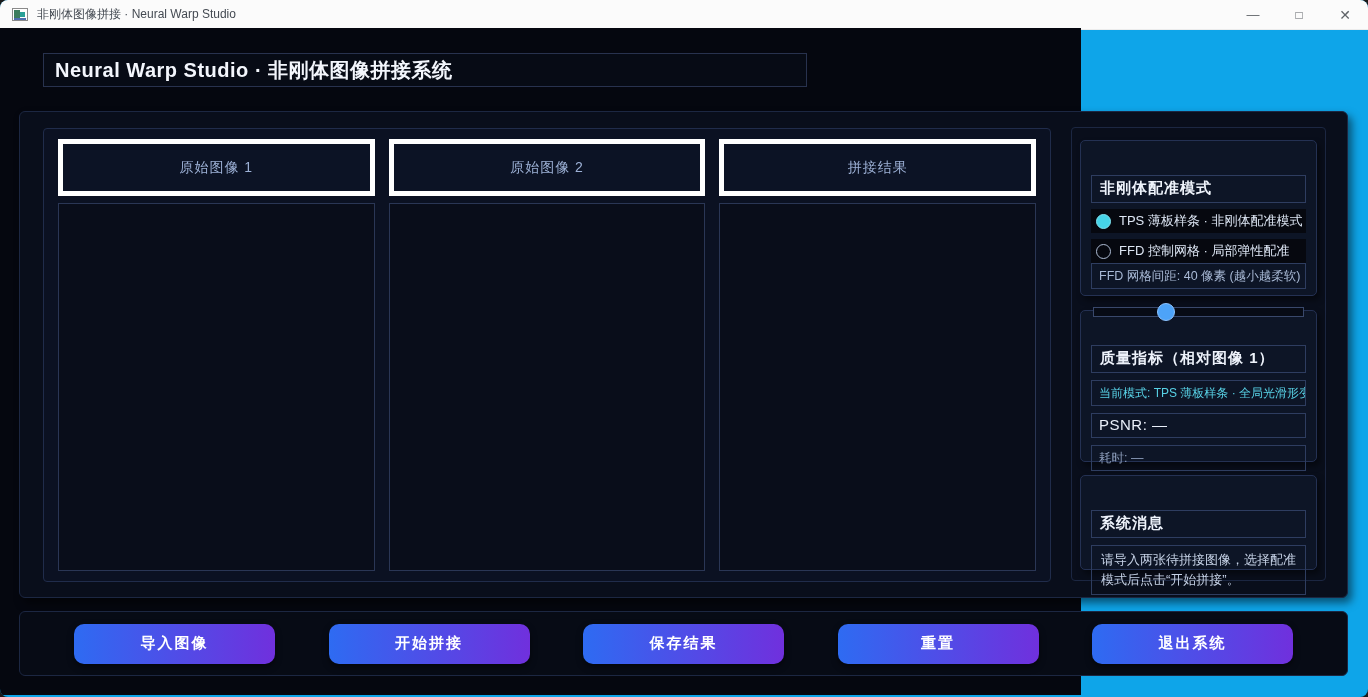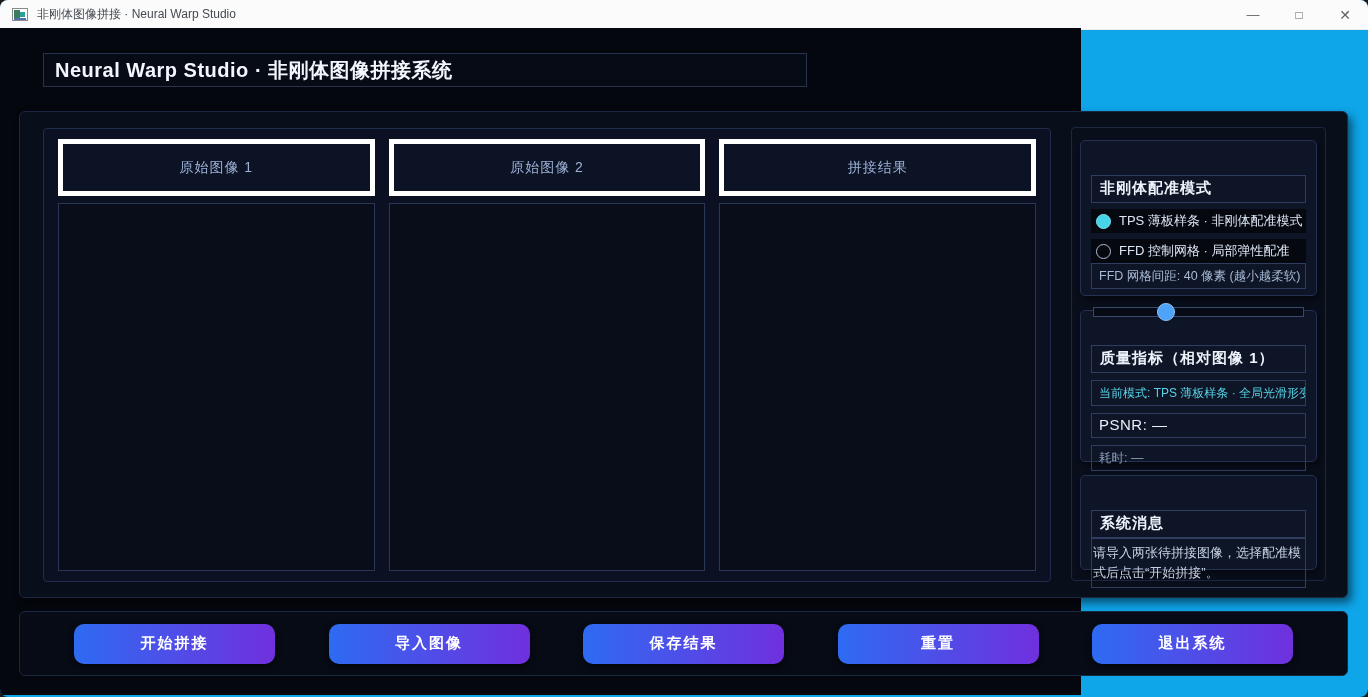--- a/index.html
+++ b/index.html
@@ -55,21 +55,21 @@
 
   .slider { position:relative; margin-top:14px; height:18px; }
   .slider-groove { position:absolute; left:2px; right:2px; top:4px; height:10px; border:1px solid #39486b; background:#070b15; }
   .slider-handle { position:absolute; top:0; width:18px; height:18px; margin-left:-9px; border-radius:50%; background:#4da3f8; border:1px solid #8cc3ff; }
 
   .metric-box { margin-top:7px; border:1px solid #2e3d60; padding:2px 7px 3px; white-space:nowrap; overflow:hidden; }
   .mode-line { font-size:12px; color:#58d2e6; }
   .metric-big { font-size:15px; color:#e9eff9; letter-spacing:.5px; }
   .metric-small { font-size:12.5px; color:#8e9fbd; }
 
-  .msg-box { margin-top:0; border:1px solid #2e3d60; padding:4px 1px; }
+  .msg-box { margin-top:7px; border:1px solid #2e3d60; padding:4px 9px; }
   .msg-text { font-size:13px; color:#c6d2e6; line-height:1.55; }
 
   
   .bottom-bar { position:absolute; left:19px; top:583px; width:1329px; height:65px; border:1px solid #1c2742; background:#070b15; border-radius:6px; display:flex; align-items:center; justify-content:space-between; padding:0 54px; }
   .action-btn { width:201px; height:40px; border:none; border-radius:10px; background:linear-gradient(90deg,#2e6bf2 0%,#7030dd 100%); color:#fff; font-size:15px; font-weight:bold; font-family:inherit; letter-spacing:2px; cursor:pointer; box-shadow:0 3px 6px rgba(0,0,0,.5); }
 </style>
 </head>
 <body>
 
 <div class="window">
@@ -161,21 +161,21 @@
           </div>
           <div class="msg-box">
             <span class="msg-text">请导入两张待拼接图像，选择配准模式后点击“开始拼接”。</span>
           </div>
         </div>
 
       </div>
     </div>
 
     <div class="bottom-bar">
+      <button class="action-btn">导入图像</button>
       <button class="action-btn">开始拼接</button>
-      <button class="action-btn">导入图像</button>
       <button class="action-btn">保存结果</button>
       <button class="action-btn">重置</button>
       <button class="action-btn">退出系统</button>
     </div>
 
   </div>
 </div>
 
 </body></html>

